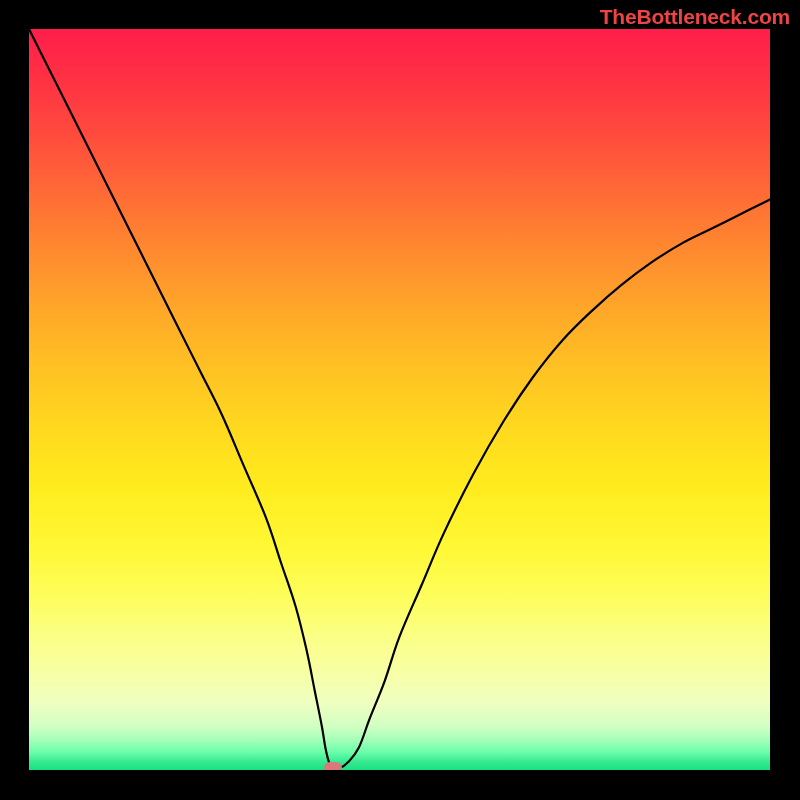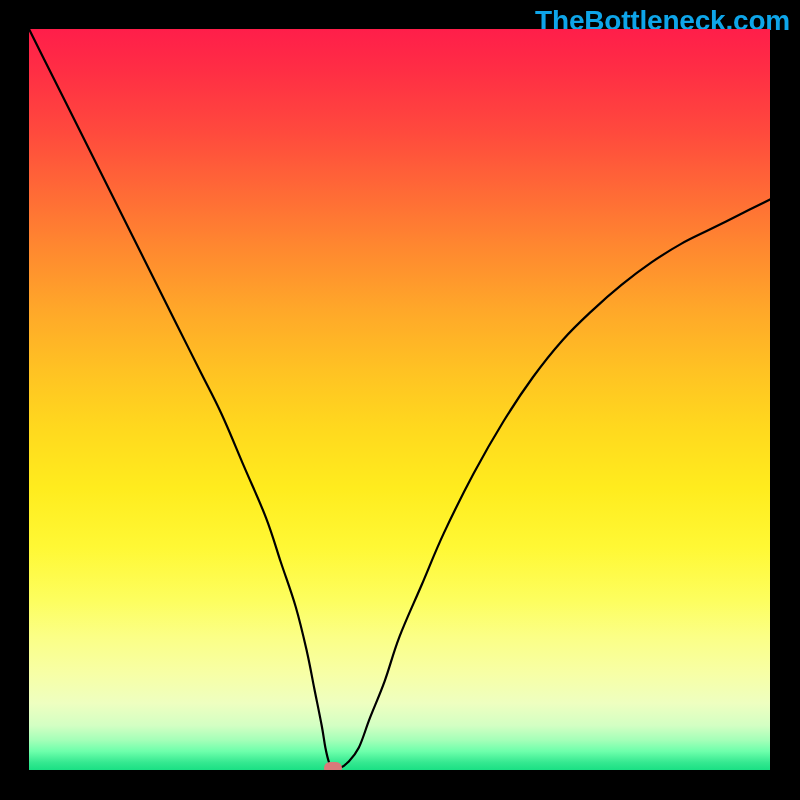--- a/index.html
+++ b/index.html
@@ -61,24 +61,24 @@
     position: absolute;
     width: 18px;
     height: 12px;
     border-radius: 6px;
     transform: translate(-50%, -50%);
   }
   .brand {
     position: absolute;
     top: 5px;
     right: 10px;
-    font-size: 28px;
+    font-size: 21px;
     font-weight: 600;
     letter-spacing: -0.2px;
-    color: #0ea5e9;
+    color: #ef4444;
     font-family: "Segoe UI", Arial, Helvetica, sans-serif;
   }
 </style>
 </head>
 <body>
 
 <div class="frame">
   <div class="brand">TheBottleneck.com</div>
   <div class="plot-area">
     <div class="gradient-bg"></div>

